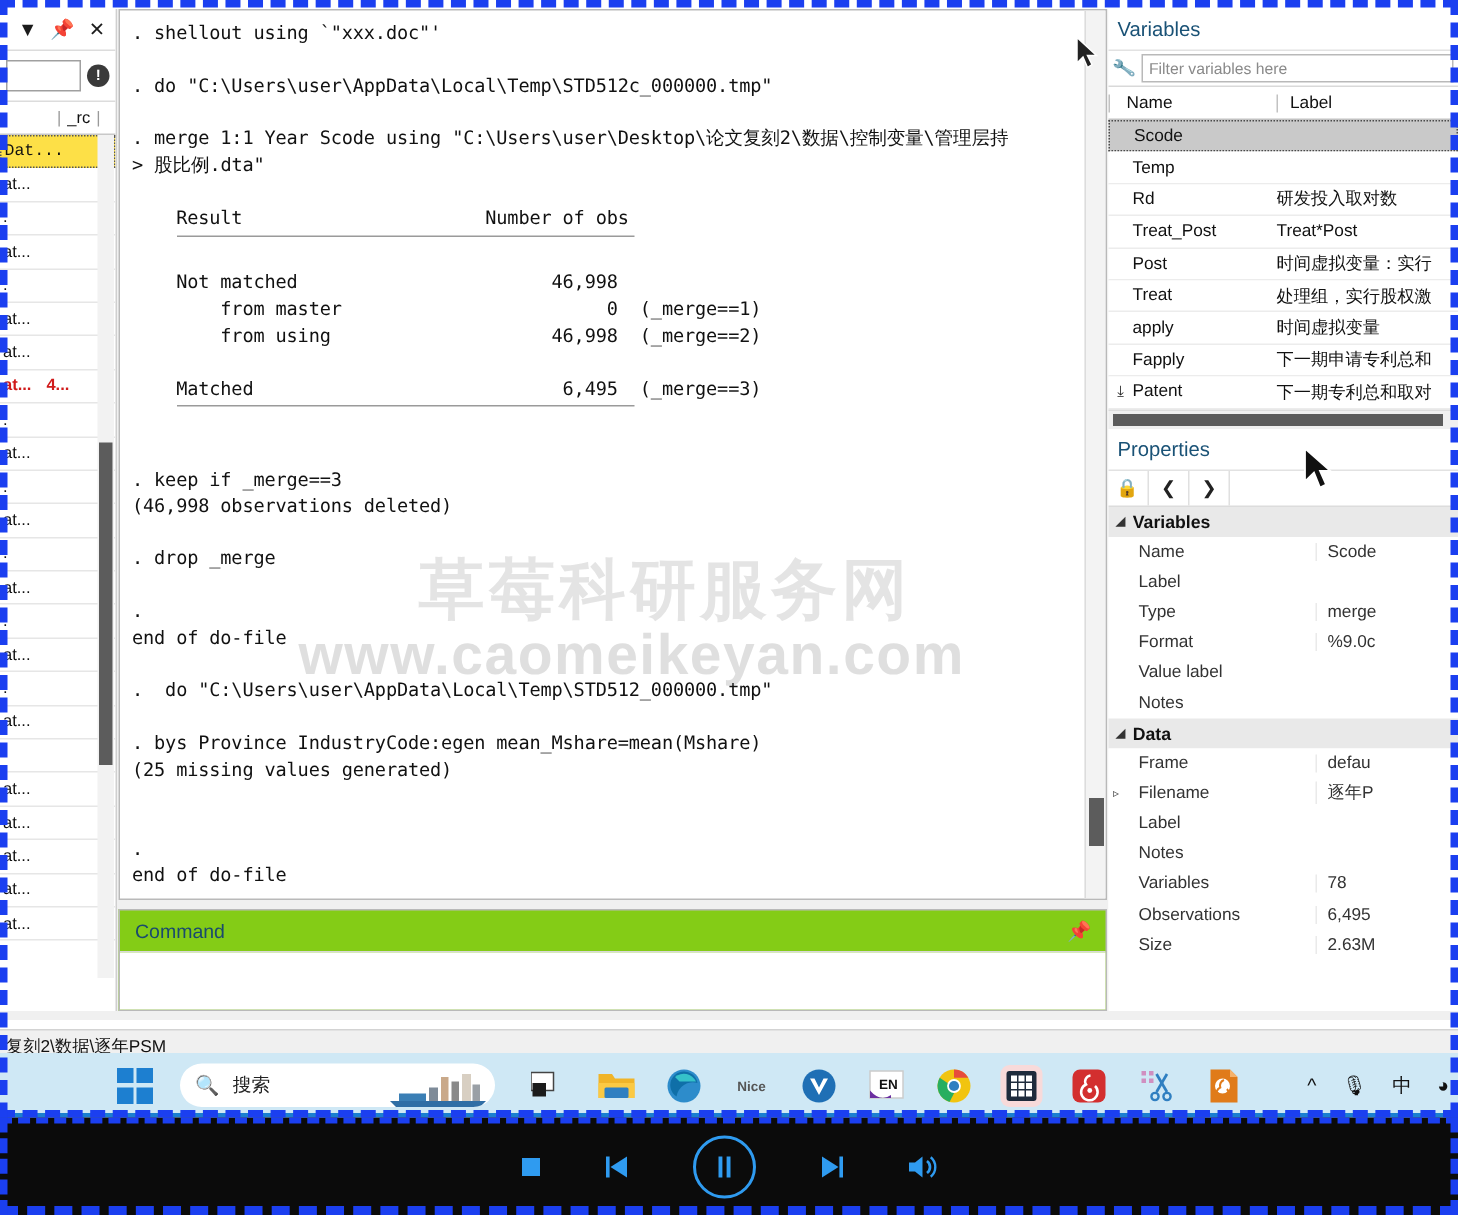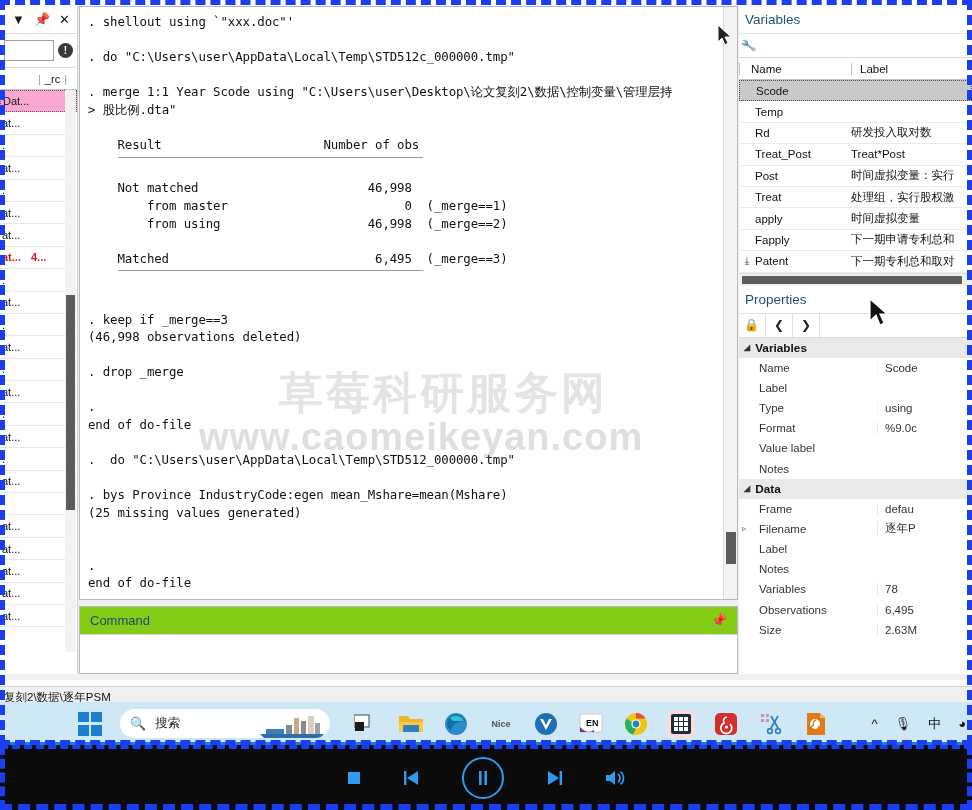--- a/index.html
+++ b/index.html
@@ -57,21 +57,21 @@
   .rp-colhead .sep { color:#9a9a9a; margin:0 4px; }
   .rp-list { position:relative; height:562px; overflow:hidden; }
   .rp-row {
     height:22.4px; border-bottom:1px solid #e6e6e6;
     font-size:11px; color:#111; display:flex; align-items:center;
     padding-left:2px; font-family:"Liberation Sans",sans-serif;
     white-space:nowrap;
   }
   .rp-row.red { color:#d01a1a; font-weight:bold; }
   .rp-row.red .num { margin-left:10px; }
-  .rp-row.sel { background:#f9a8d4; border:1px dotted #555; }
+  .rp-row.sel { background:#fde047; border:1px dotted #555;font-family:Liberation Mono, monospace; }
   .rp-scroll {
     position:absolute; right:1px; top:0; width:11px; height:562px; background:#f2f2f2;
   }
   .rp-thumb { position:absolute; left:1px; top:205px; width:9px; height:215px; background:#5c5c5c; }
 
   
   .results {
     position:absolute; left:79px; top:0; width:659px; height:594px;
     background:#ffffff; border:1px solid #b9b9b9; overflow:hidden;
   }
@@ -332,20 +332,21 @@
       </div>
       <div class="cmd-input"></div>
     </div>
 
     <div class="rightdock">
 
       <div class="panel-title">Variables</div>
 
       <div class="var-toolbar">
         <span class="wrench">🔧</span>
+        <div class="var-filter">Filter variables here</div>
       </div>
 
       <div class="var-colhead">
         <span class="vc-name">Name</span>
         <span class="vc-label">Label</span>
       </div>
 
       <div class="var-rows" id="var-rows">
           <div class="var-row sel">
             <span class="vr-icon"></span>
@@ -417,21 +418,21 @@
             <span class="pr-val">Scode</span>
           </div>
           <div class="prop-row">
             <span class="pr-exp"></span>
             <span class="pr-key">Label</span>
             <span class="pr-val"></span>
           </div>
           <div class="prop-row">
             <span class="pr-exp"></span>
             <span class="pr-key">Type</span>
-            <span class="pr-val">using</span>
+            <span class="pr-val">merge</span>
           </div>
           <div class="prop-row">
             <span class="pr-exp"></span>
             <span class="pr-key">Format</span>
             <span class="pr-val">%9.0c</span>
           </div>
           <div class="prop-row">
             <span class="pr-exp"></span>
             <span class="pr-key">Value label</span>
             <span class="pr-val"></span>

